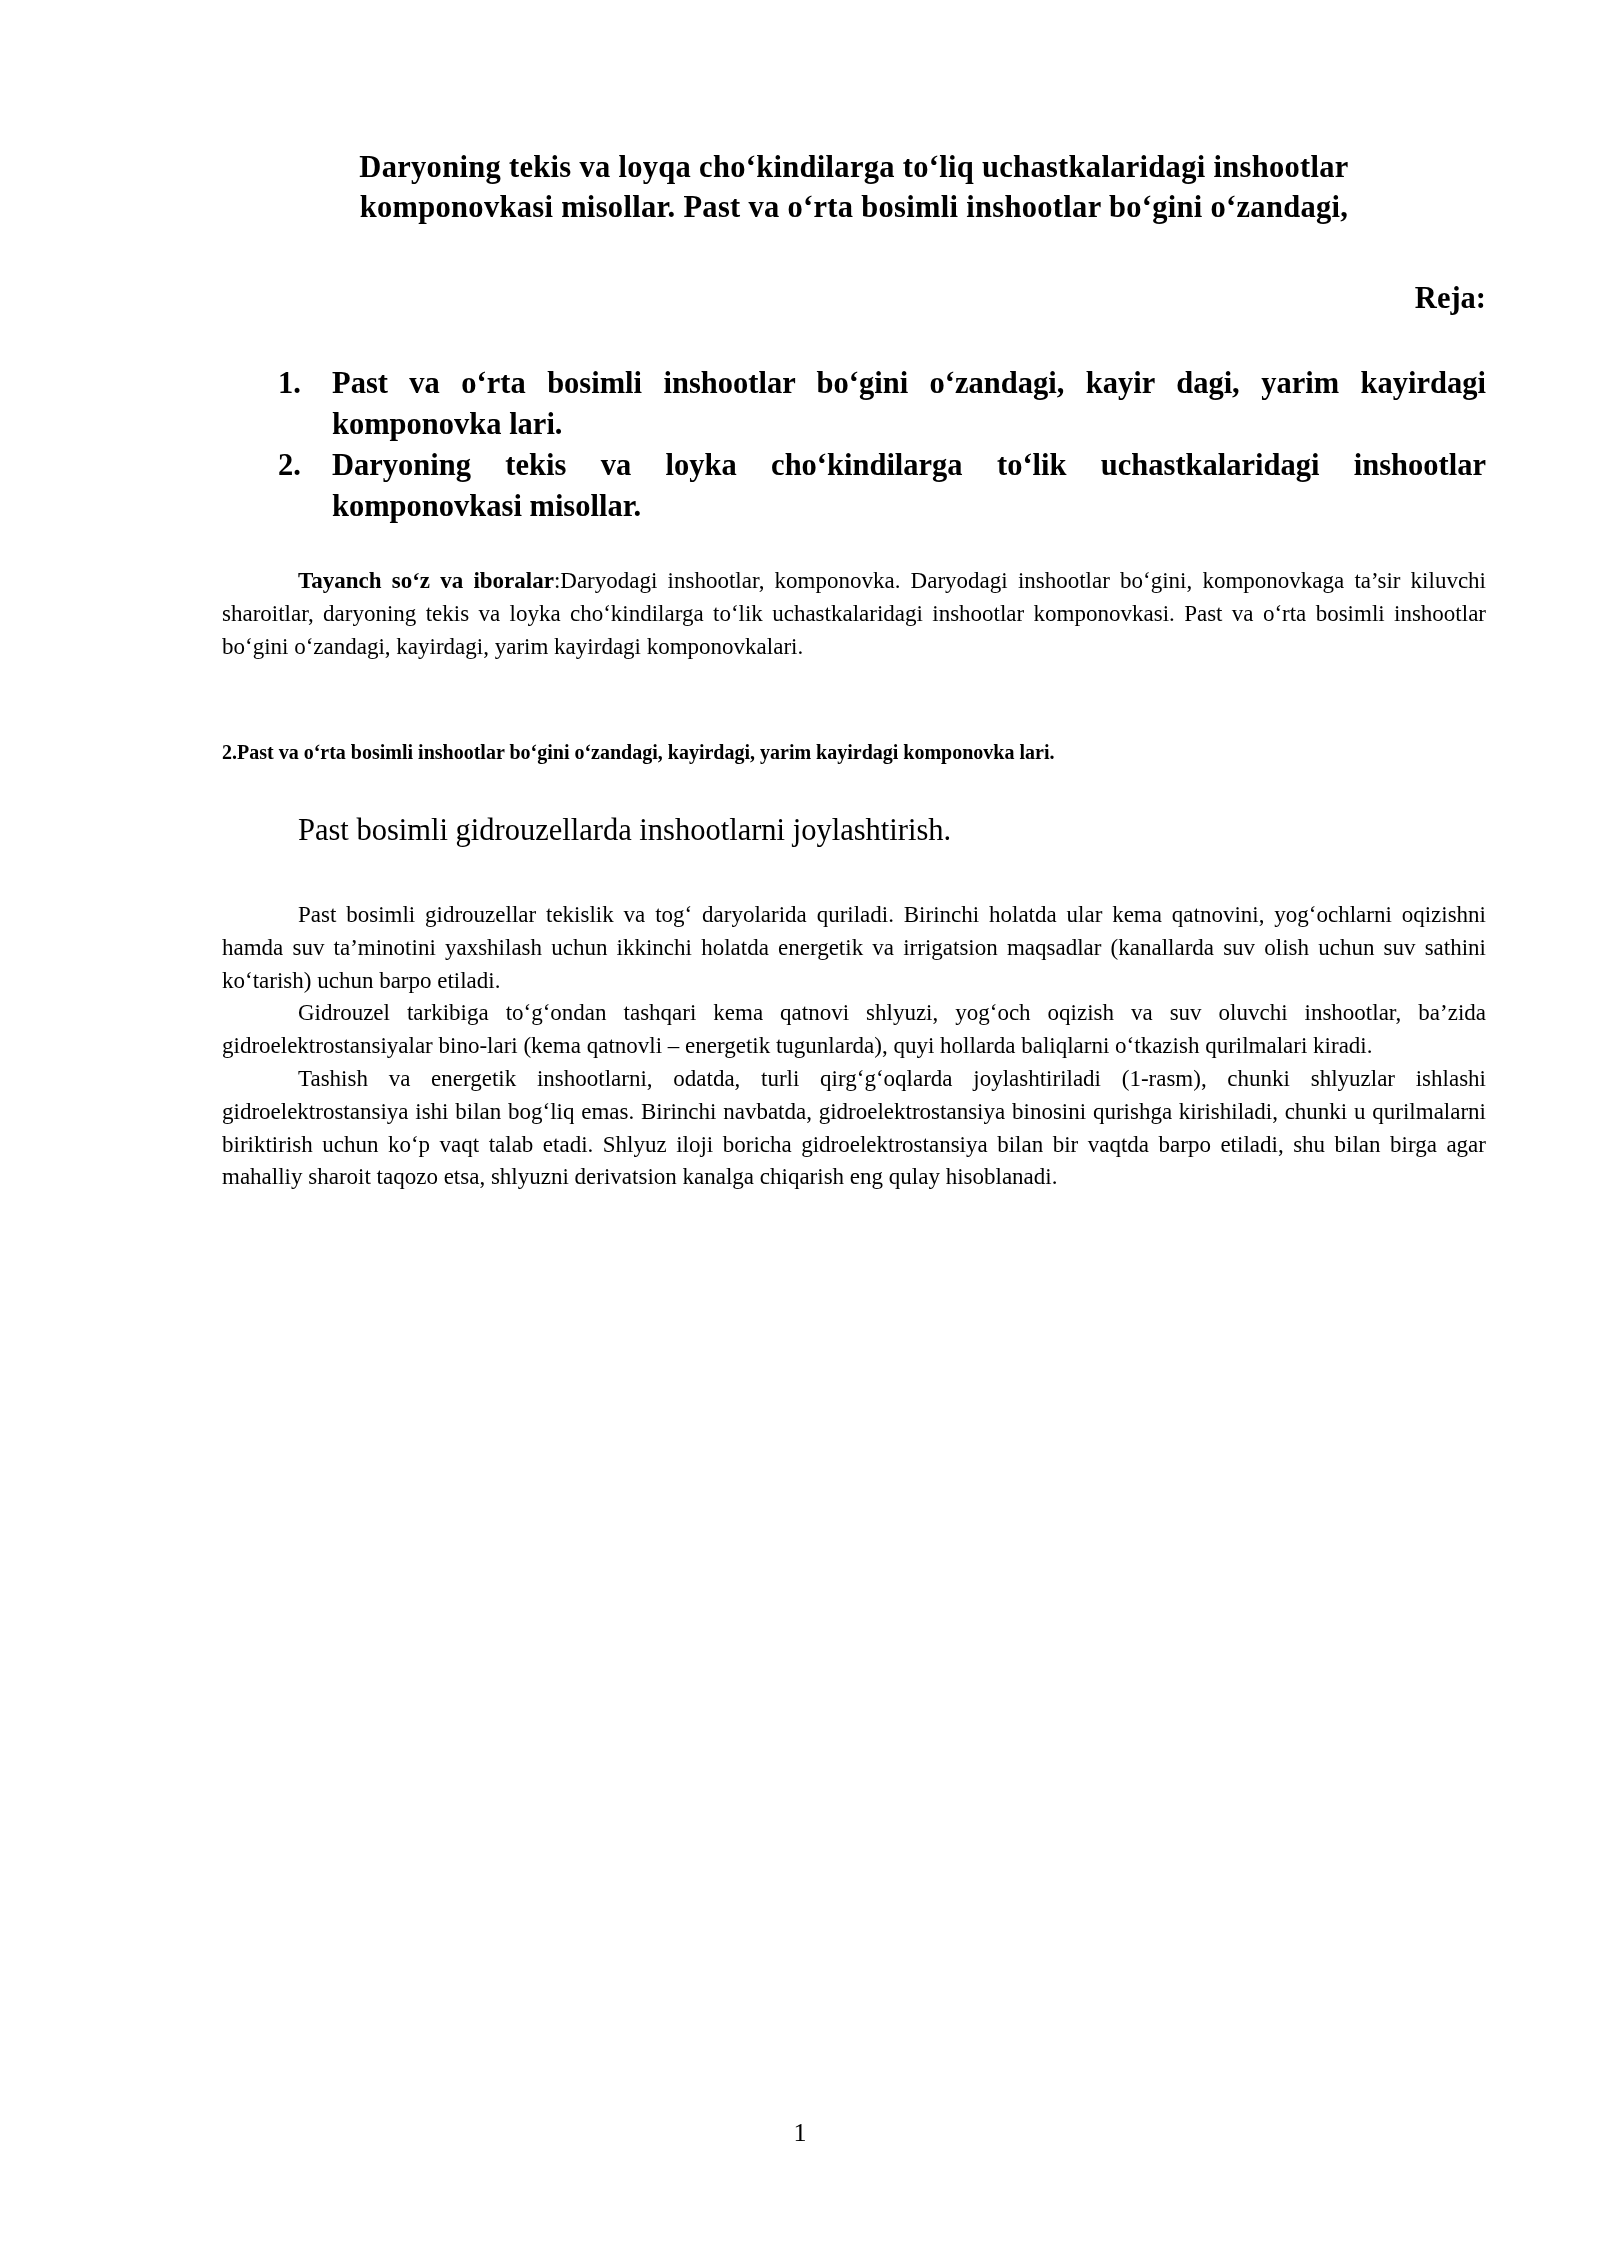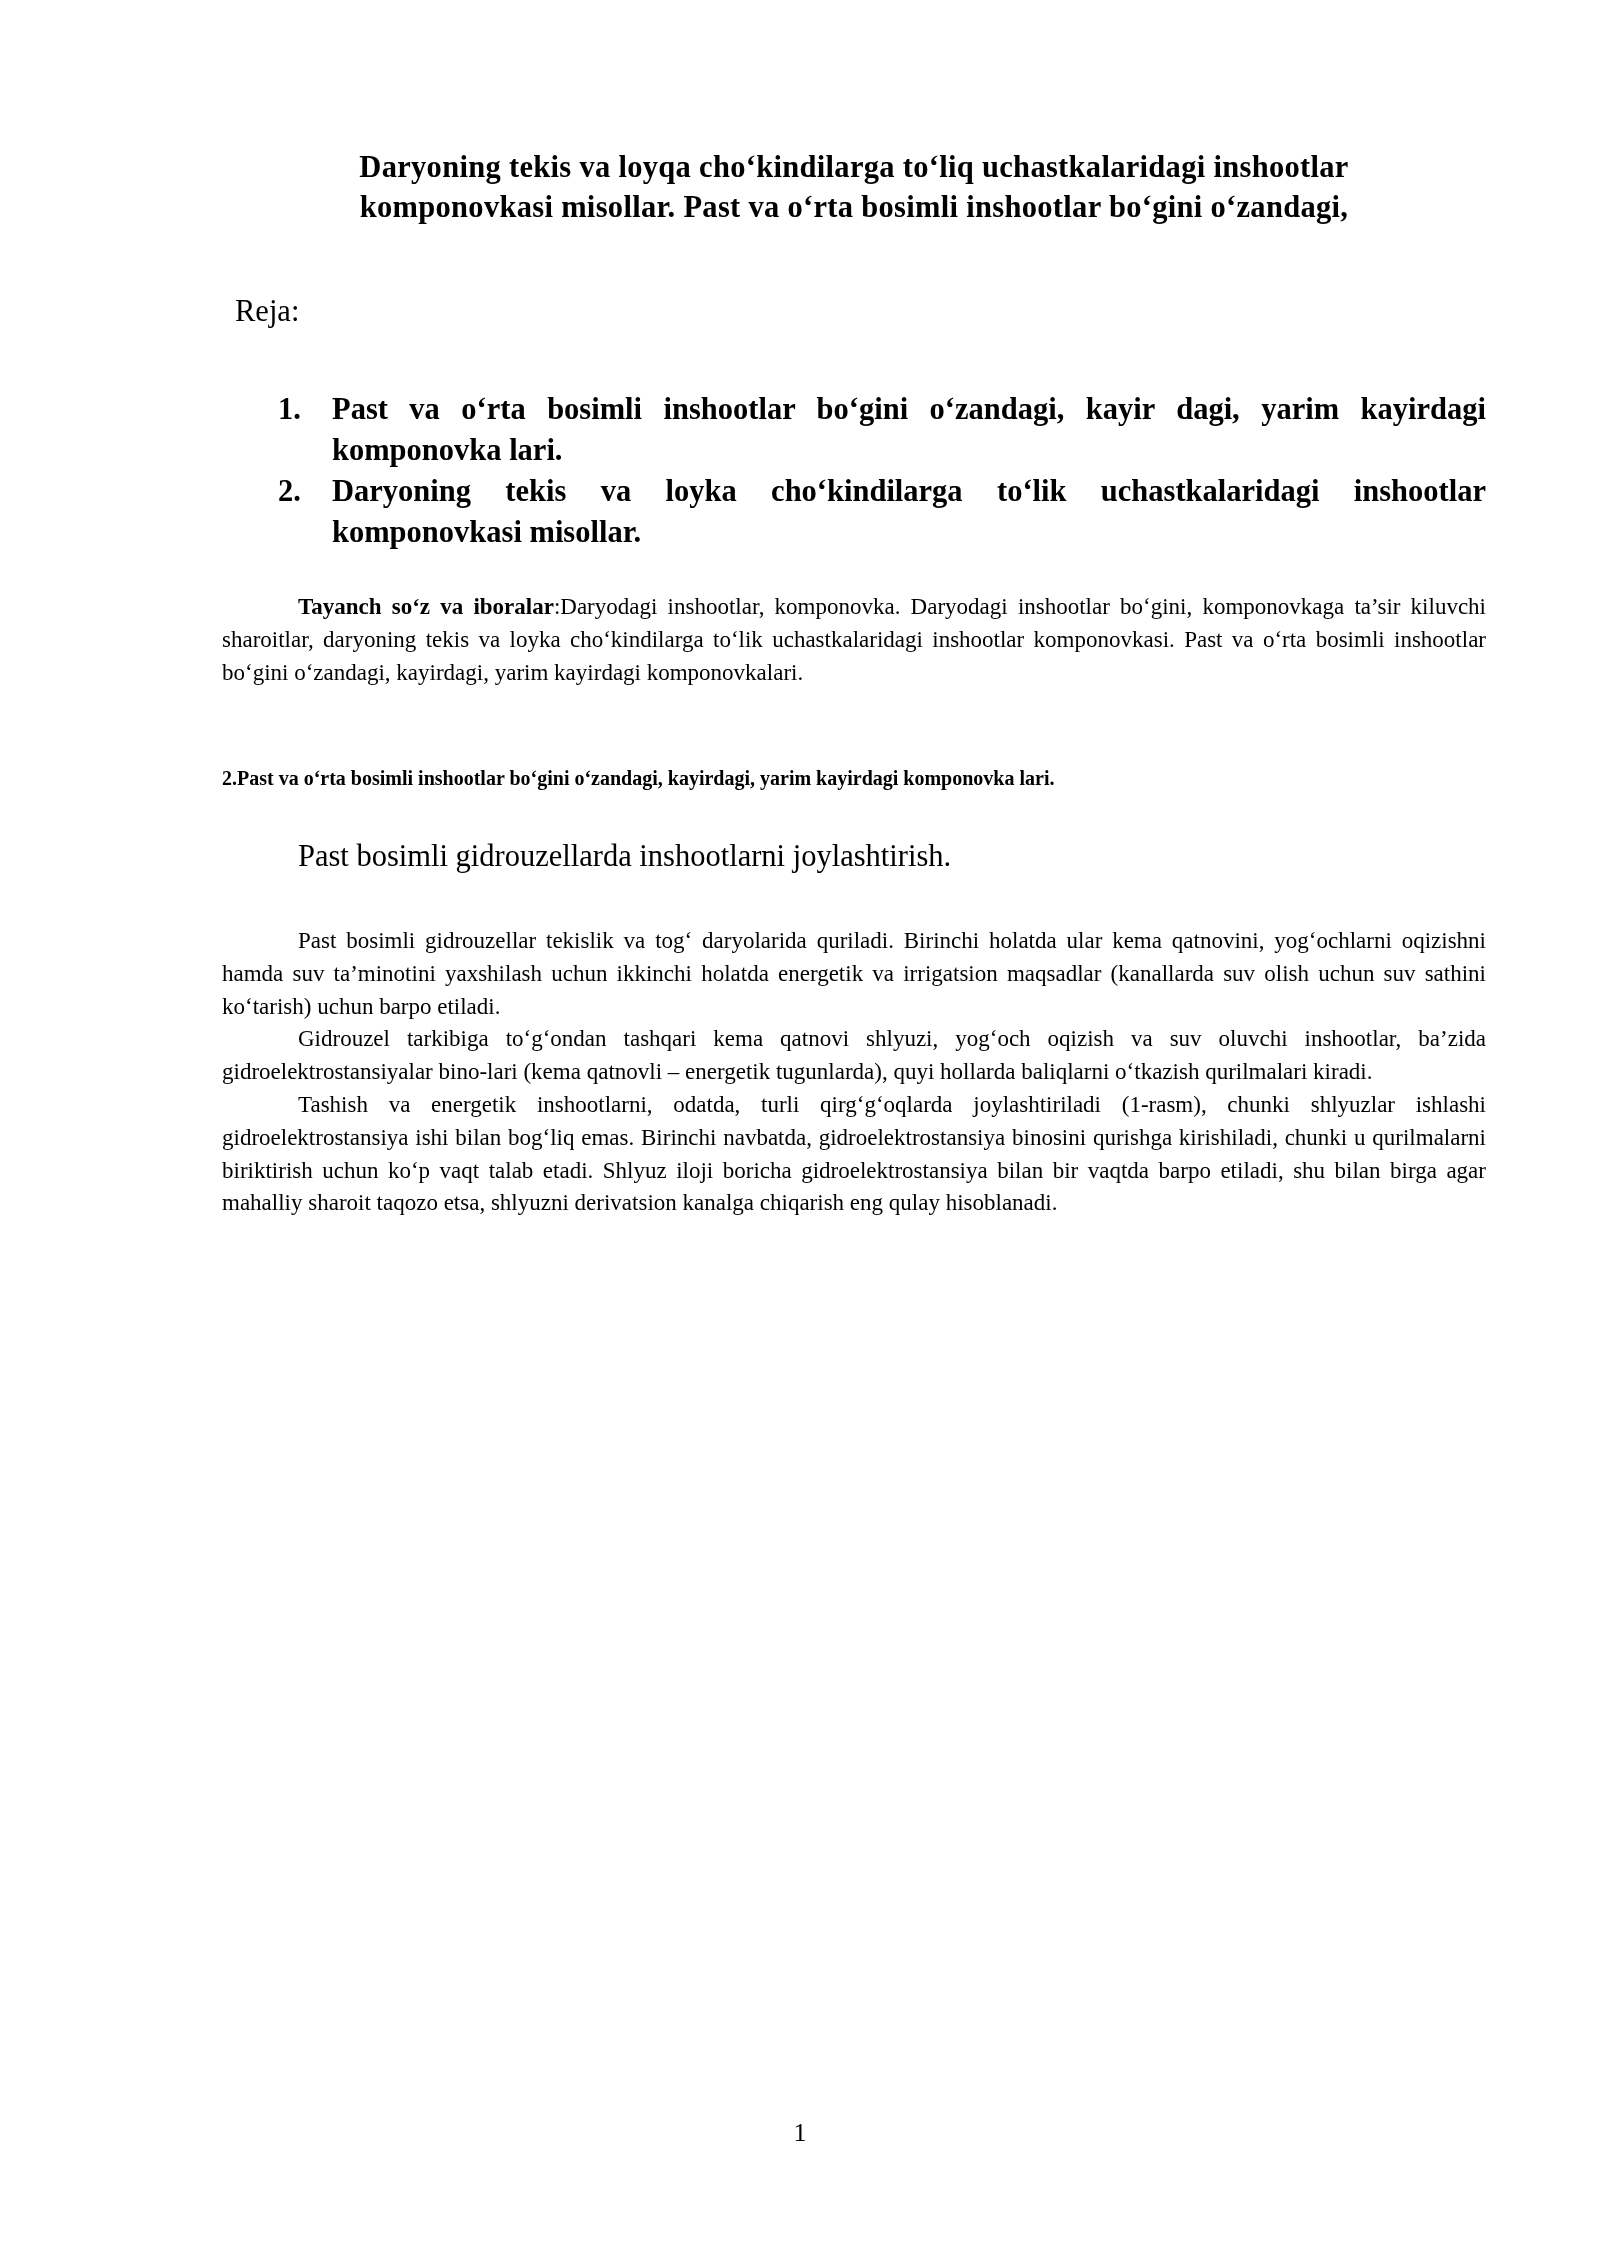--- a/index.html
+++ b/index.html
@@ -38,25 +38,25 @@
   }
   .doc-title .tl {
     display: block;
   }
   .doc-title .tl.l1 { padding: 0 6px; }
   .doc-title .tl.l2 { padding: 0 2px; }
   .doc-title .tl.l3 { padding: 0 2px; }
 
   
   .reja-heading {
-    margin: 13px;
+    margin: 0;
     padding-top: 52px;
     font-size: 30.5px;
-    font-weight: normal;
-    text-align: left;
+    font-weight: bold;
+    text-align: right;
     line-height: 1.30;
   }
 
   
   .plan-list {
     margin: 0;
     padding-top: 44px;
     padding-left: 0;
     list-style: none;
   }

